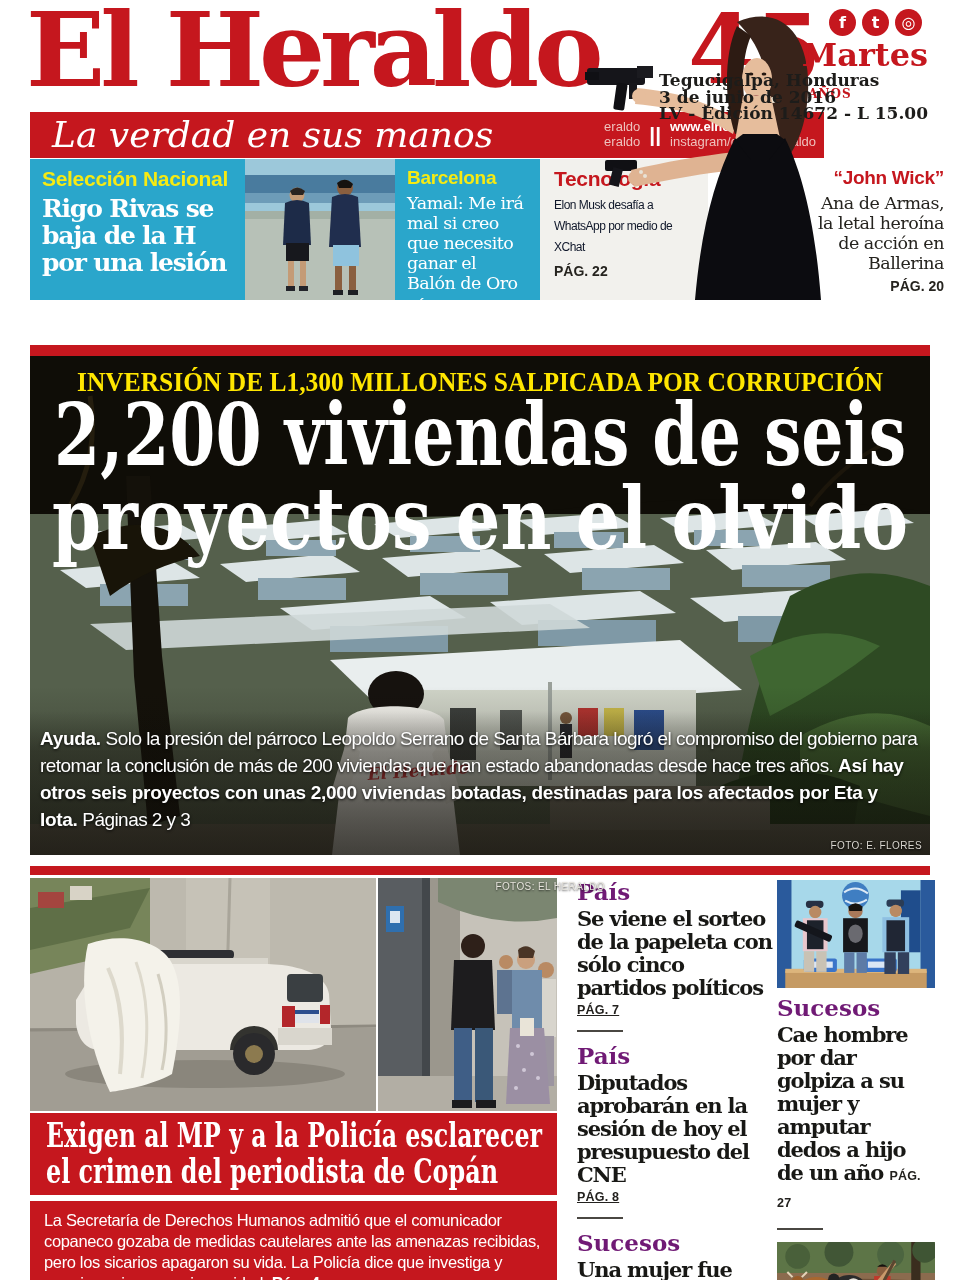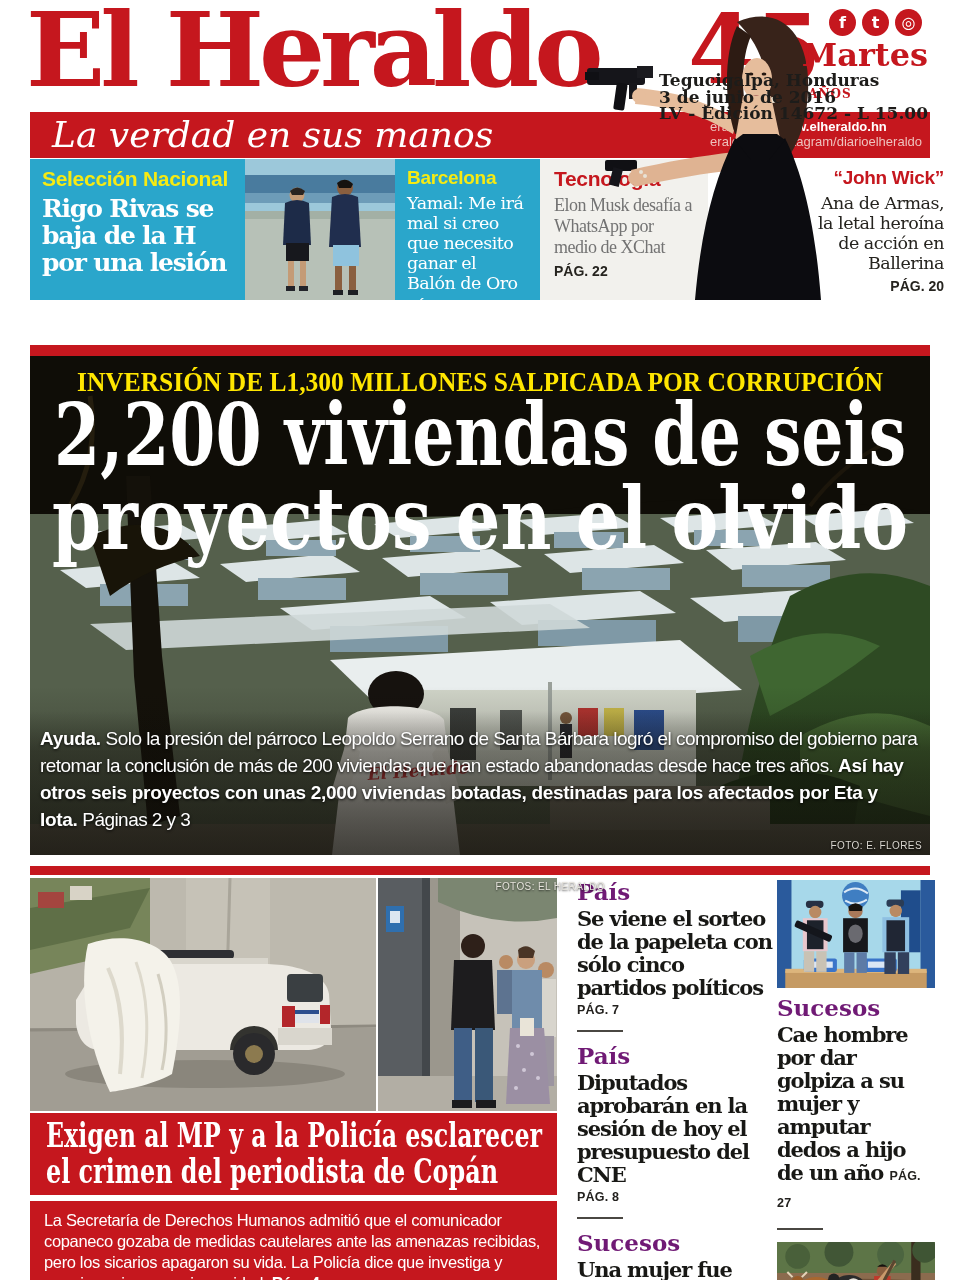--- a/index.html
+++ b/index.html
@@ -15,21 +15,21 @@
   .anniv small{font-size:12px;letter-spacing:1px;position:absolute;right:-30px;top:44px;color:#c5171e;}
   .social{top:9px;right:38px;display:flex;gap:6px;z-index:7;}
   .sicon{width:27px;height:27px;border-radius:50%;background:#c5171e;color:#fff;display:flex;
          align-items:center;justify-content:center;font-weight:bold;font-size:16px;font-family:"DejaVu Sans",sans-serif;}
   .weekday{top:36px;right:32px;color:#c5171e;font-family:"DejaVu Serif",serif;font-weight:bold;
            font-size:32px;z-index:7;}
   .dateblock{top:72px;right:32px;text-align:left;color:#1d1c1a;font-family:"DejaVu Serif",serif;
              font-weight:bold;font-size:17px;line-height:16.5px;z-index:7;}
 
   
-  .band{left:30px;top:112px;width:900px;height:46px;background:#c5171e;z-index:1;}
+  .band{left:30px;top:112px;width:794px;height:46px;background:#c5171e;z-index:1;}
   .tagline{position:absolute;left:22px;top:2px;color:#fff;font-family:"DejaVu Serif",serif;
            font-style:italic;font-size:36px;}
   .band-right{position:absolute;right:8px;top:7px;display:flex;align-items:center;gap:9px;font-size:13px;z-index:3;}
   .frag{ text-align:right;color:#eec2bd;line-height:15px;}
   .pipes{color:#fff;font-weight:bold;font-size:21px;line-height:21px;}
   .siteCol{line-height:15px;}
   .siteCol .site{font-weight:bold;color:#fff;}
   .siteCol .insta{color:#eec2bd;}
 
   
@@ -38,21 +38,21 @@
   .stripPhoto{position:absolute;left:215px;top:0;width:150px;height:141px;}
   .tealC{position:absolute;left:365px;top:0;width:145px;height:141px;background:#2aa6cb;padding:8px 0 0 12px;box-sizing:border-box;}
   .techD{position:absolute;left:510px;top:0;width:168px;height:141px;background:#f2f1ed;padding:8px 0 0 14px;box-sizing:border-box;}
   .jwE{position:absolute;right:0;top:0;width:138px;height:141px;text-align:right;padding:8px 2px 0 0;box-sizing:border-box;}
   .lblY{color:#f6ea13;font-weight:bold;font-size:21px;letter-spacing:-0.3px;}
   .lblR{color:#c5171e;font-weight:bold;font-size:21px;letter-spacing:-0.3px;}
   .stripHeadA{color:#fff;font-family:"DejaVu Serif",serif;font-weight:bold;font-size:25px;
               line-height:27px;letter-spacing:-1.2px;margin-top:4px;width:195px;}
   .stripHeadC{color:#fff;font-family:"DejaVu Serif",serif;font-size:17.5px;line-height:20px;
               letter-spacing:-0.5px;margin-top:4px;width:122px;}
-  .stripHeadD{color:#737373;font-family:Liberation Serif, serif;font-size:18px;line-height:21px;
+  .stripHeadD{color:#0f172a;font-family:Liberation Sans, sans-serif;font-size:12px;line-height:21px;
               letter-spacing:-0.5px;margin-top:4px;width:145px;}
   .stripHeadE{color:#26241f;font-family:"DejaVu Serif",serif;font-size:17.5px;line-height:20px;
               letter-spacing:-0.5px;margin-top:4px;}
   .pagW{color:#fff;font-weight:bold;font-size:14px;margin-top:5px;}
   .pagD{color:#26241f;font-weight:bold;font-size:14px;margin-top:5px;}
   .woman{left:585px;top:0;width:240px;height:300px;z-index:5;}
 
   
   .mainblock{left:30px;top:345px;width:900px;height:510px;background:#be185d;}
   .mainRedBar{position:absolute;left:0;top:0;width:900px;height:11px;background:#c5171e;z-index:4;}
@@ -76,21 +76,21 @@
   .redHeadBox{margin-top:2px;background:#c5171e;height:82px;padding:0;}
   .redSumBox{margin-top:6px;background:#c5171e;color:#fff;padding:9px 14px 11px 14px;
              font-size:16.5px;line-height:21px;letter-spacing:-0.35px;}
   .redSumBox b{font-size:17px;}
 
   .midcol{left:577px;top:880px;width:200px;}
   .rightcol{left:777px;top:880px;width:158px;}
   .brief .blabel{color:#701a75;font-family:"DejaVu Serif",serif;font-weight:bold;font-size:23px;line-height:24px;}
   .brief .bhead{color:#181815;font-family:"DejaVu Serif",serif;font-weight:bold;font-size:21px;
                 line-height:23px;letter-spacing:-1.1px;margin-top:3px;}
-  .brief .bpage{color:#23211e;font-weight:bold;font-size:12.5px;margin-top:4px;letter-spacing:.2px;}
+  .brief .bpage{color:#23211e;font-weight:bold;font-size:12.5px;margin-top:4px;letter-spacing:.2px;text-decoration:underline;}
   .pageInline{color:#23211e;font-weight:bold;font-size:12.5px;font-family:"Liberation Sans",sans-serif;
               letter-spacing:.2px;}
   .divider{width:46px;border-top:2px solid #4a4742;margin:13px 0 12px 0;}
   .colPhoto{width:100%;display:block;margin-bottom:8px;}
 </style>
 </head>
 <body>
 
 <div id="page">
 

